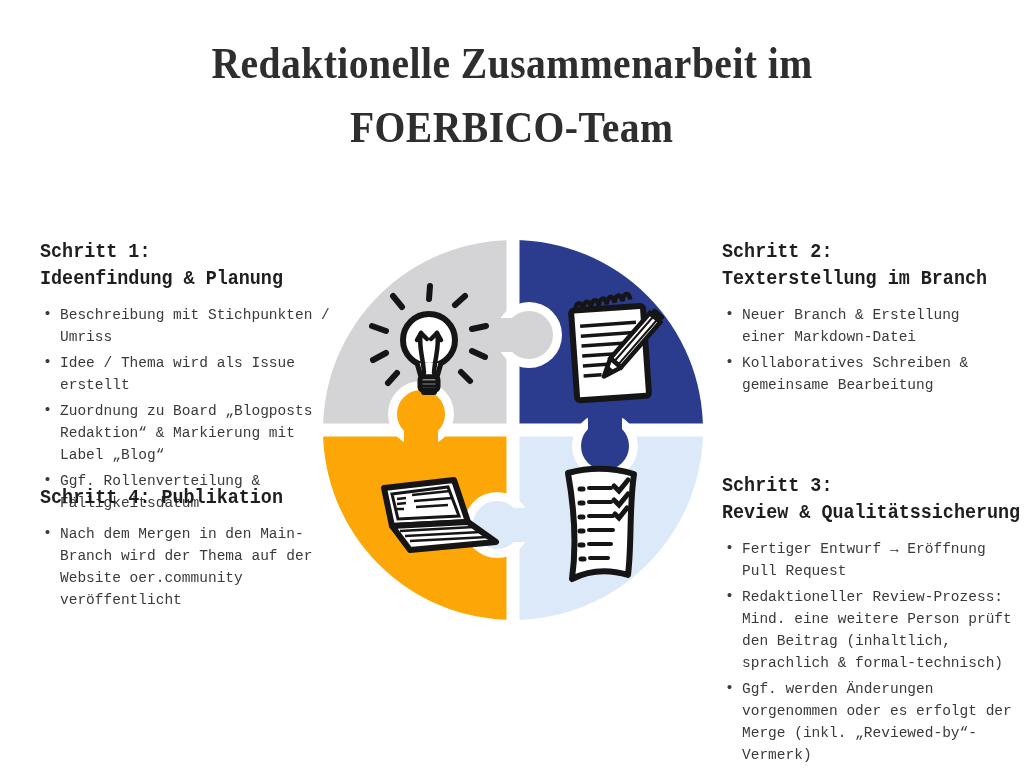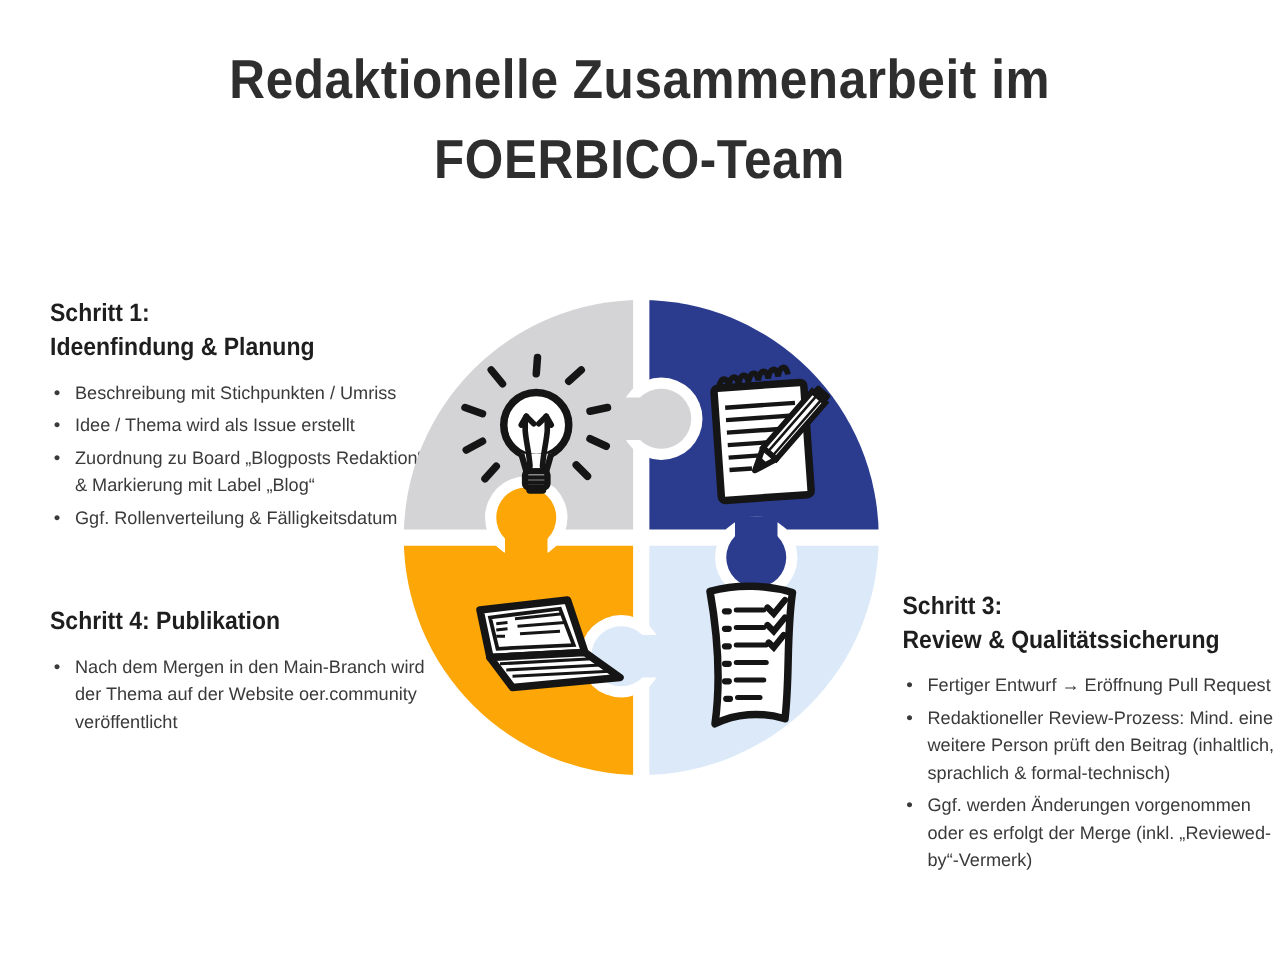--- a/index.html
+++ b/index.html
@@ -2,26 +2,26 @@
 <html lang="de"><head>
 <meta charset="utf-8">
 <style>
   * { margin:0; padding:0; box-sizing:border-box; }
   html,body { background:#ffffff; }
   body { font-family:"Liberation Sans", sans-serif; }
   .stage{ position:relative; width:1024px; height:768px; background:#ffffff; overflow:hidden; }
 
   
   .title{ position:absolute; top:32px; left:0; width:100%; text-align:center;
-          color:#2e2e2e; font-weight:bold; font-size:44px; line-height:64px; }
+          color:#2e2e2e; font-weight:bold; font-size:44px; line-height:64px;font-family:Liberation Serif, serif; }
   .title-line span{ display:inline-block; transform:scaleX(0.9); transform-origin:center;
                     white-space:nowrap; letter-spacing:0.5px; }
 
   
-  .step{ position:absolute; color:#3a3a3a; }
+  .step{ position:absolute; color:#3a3a3a;font-family:Liberation Mono, monospace; }
   .step-heading{ font-size:20px; line-height:27px; color:#1e1e1e; font-weight:bold;
                  transform:scaleX(0.92); transform-origin:left top; white-space:nowrap;
                  margin-bottom:12px; }
   .hline{ display:block; }
   .bullets{ list-style:none; font-size:14.5px; line-height:22px; }
   .bullets li{ position:relative; padding-left:20px; margin-bottom:4px; }
   .bullets li::before{ content:"•"; position:absolute; left:3px; top:0; font-size:15px; }
 
   .step-1{ left:40px;  top:238px; width:302px; }
   .step-2{ left:722px; top:238px; width:250px; }
@@ -46,20 +46,30 @@
       <span class="hline">Ideenfindung &amp; Planung</span>
     </h2>
     <ul class="bullets">
       <li>Beschreibung mit Stichpunkten / Umriss</li>
       <li>Idee / Thema wird als Issue erstellt</li>
       <li>Zuordnung zu Board „Blogposts Redaktion“ &amp; Markierung mit Label „Blog“</li>
       <li>Ggf. Rollenverteilung &amp; Fälligkeitsdatum</li>
     </ul>
   </section>
 
+  <section class="step step-2">
+    <h2 class="step-heading">
+      <span class="hline">Schritt 2:</span>
+      <span class="hline">Texterstellung im Branch</span>
+    </h2>
+    <ul class="bullets">
+      <li>Neuer Branch &amp; Erstellung einer Markdown-Datei</li>
+      <li>Kollaboratives Schreiben &amp; gemeinsame Bearbeitung</li>
+    </ul>
+  </section>
 
   <section class="step step-3">
     <h2 class="step-heading">
       <span class="hline">Schritt 3:</span>
       <span class="hline">Review &amp; Qualitätssicherung</span>
     </h2>
     <ul class="bullets">
       <li>Fertiger Entwurf → Eröffnung Pull Request</li>
       <li>Redaktioneller Review-Prozess: Mind. eine weitere Person prüft den Beitrag (inhaltlich, sprachlich &amp; formal-technisch)</li>
       <li>Ggf. werden Änderungen vorgenommen oder es erfolgt der Merge (inkl. „Reviewed-by“-Vermerk)</li>

